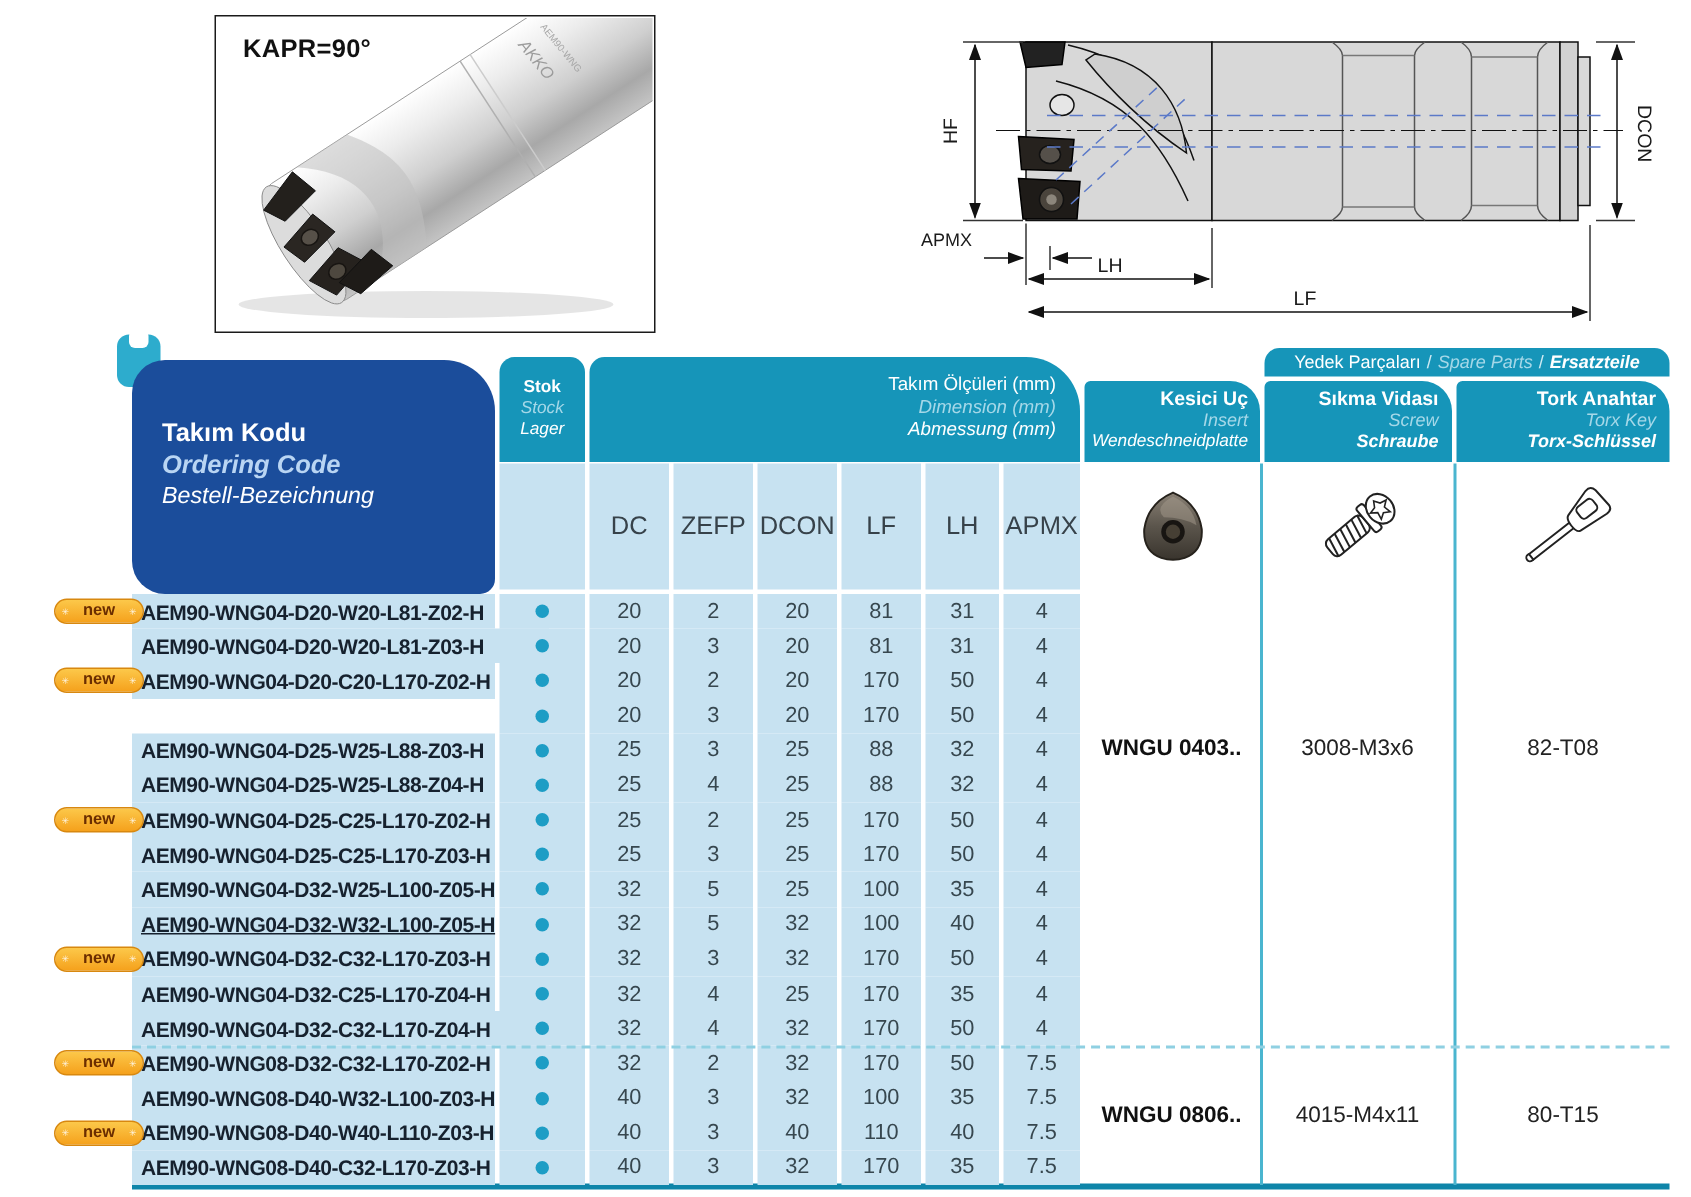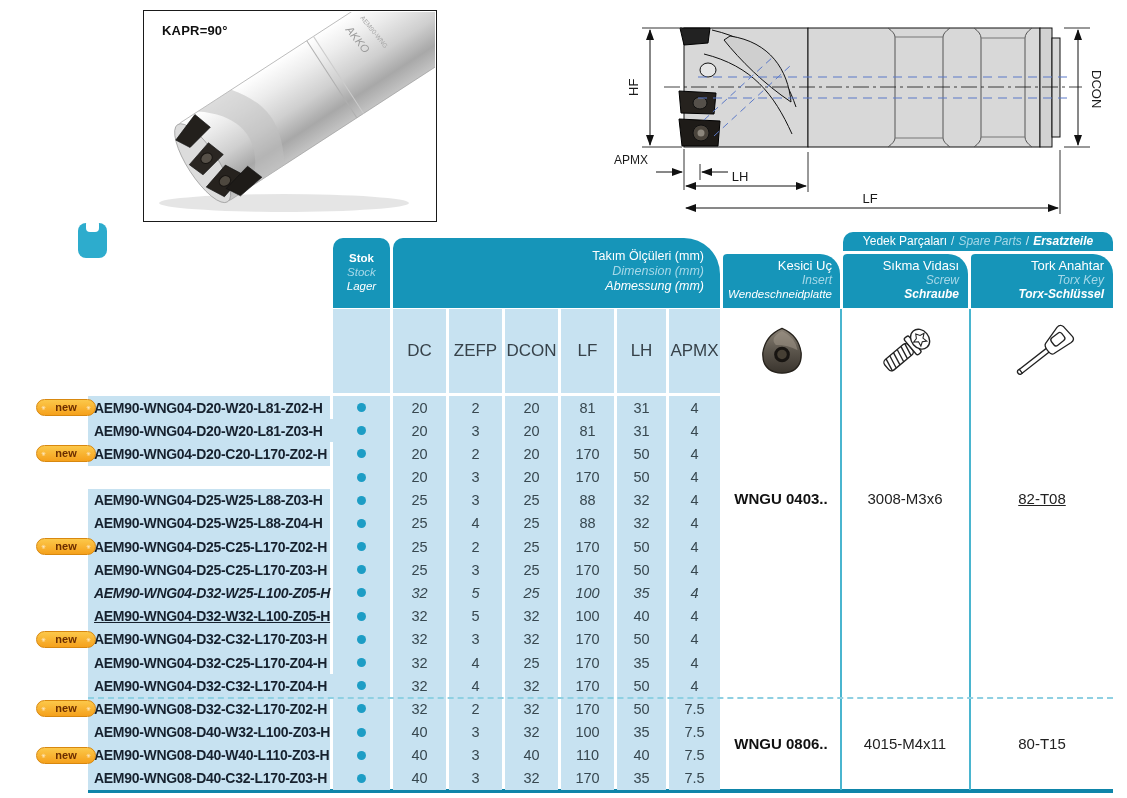--- a/index.html
+++ b/index.html
@@ -2,21 +2,21 @@
 <html><head>
 <meta charset="utf-8">
 <style>
   html,body{margin:0;padding:0;background:#fff;}
   .canvas{position:relative;width:1127px;height:798px;background:#fff;overflow:hidden;
           font-family:"Liberation Sans",sans-serif;}
 
   
   .photo-box{position:absolute;left:143px;top:10px;width:294px;height:212px;
              background:#fff;border:1px solid #1a1a1a;box-sizing:border-box;}
-  .kapr{position:absolute;left:18px;top:12px;font-size:13px;font-weight:bold;color:#111;letter-spacing:.2px;}
+  .kapr{position:absolute;left:18px;top:12px;font-size:17px;font-weight:bold;color:#111;letter-spacing:.2px;}
   .photo-box svg{position:absolute;left:0;top:0;}
 
   
   .drawing{position:absolute;left:612px;top:12px;}
   .drawing text{font-family:"Liberation Sans",sans-serif;fill:#1a1a1a;}
 
   
   .bluebox{position:absolute;left:88px;top:240px;width:242px;height:156px;background:#1b4d9b;
            border-radius:22px 34px 10px 22px;z-index:2;box-sizing:border-box;padding:38px 0 0 20px;}
   .bluebox span{display:block;line-height:21px;}
@@ -41,21 +41,21 @@
   .h-band{left:843px;top:232px;width:270px;height:19px;border-radius:10px 10px 0 0;
           text-align:center;font-size:12px;line-height:19px;}
   .h-band span{display:inline;}
   .h-band .sep{margin:0 4px;color:#cfeaf3;}
   .h-kesici{left:723px;top:254px;width:117px;height:54px;border-radius:4px 20px 0 0;
             text-align:right;padding:5px 8px 0 0;font-size:12px;line-height:14px;}
   .h-screw{left:843px;top:254px;width:125px;height:54px;border-radius:4px 20px 0 0;
            text-align:right;padding:5px 9px 0 0;font-size:12px;line-height:14px;}
   .h-torx{left:971px;top:254px;width:142px;height:54px;border-radius:4px 20px 0 0;
           text-align:right;padding:5px 9px 0 0;font-size:12px;line-height:14px;}
-  .h-kesici .t1,.h-screw .t1,.h-torx .t1{font-weight:normal;font-size:13px;}
+  .h-kesici .t1,.h-screw .t1,.h-torx .t1{font-weight:bold;font-size:13px;}
 
   
   .shc{position:absolute;top:309px;height:84px;background:#c7e2f1;display:flex;
        align-items:center;justify-content:center;font-size:17px;color:#37424a;}
   .icon-cell{position:absolute;top:309px;height:84px;display:flex;align-items:center;justify-content:center;}
 
   
   #rows{position:absolute;left:88px;top:396px;width:1025px;height:394px;z-index:2;}
   .trow{position:absolute;left:0;width:1025px;}
   .tc{position:absolute;top:0;height:100%;background:#c7e2f1;display:flex;align-items:center;justify-content:center;}
@@ -178,20 +178,25 @@
 
     <line x1="448" y1="138" x2="448" y2="202" stroke="#333"></line>
     <line x1="74" y1="196" x2="446" y2="196" stroke="#111" marker-start="url(#arr)" marker-end="url(#arr)"></line>
     <text x="258" y="191" font-size="13" text-anchor="middle">LF</text>
   </svg>
 
   <div class="bookmark">
       <span class="notch"></span>
     </div>
 
+  <div class="bluebox">
+    <span class="l1">Takım Kodu</span>
+    <span class="l2">Ordering Code</span>
+    <span class="l3">Bestell-Bezeichnung</span>
+  </div>
 
   <div class="hdr h-stok">
     <span class="w b">Stok</span>
     <span class="sub">Stock</span>
     <span class="w it">Lager</span>
   </div>
 
   <div class="hdr h-dims">
     <span class="w">Takım Ölçüleri (mm)</span>
     <span class="sub">Dimension (mm)</span>
@@ -377,21 +382,21 @@
         <div class="tc" style="left: 245px; width: 57px;">
           <span class="dot"></span>
         </div>
         <div class="tc num" style="left: 305px; width: 53px;">25</div>
         <div class="tc num" style="left: 361px; width: 53px;">3</div>
         <div class="tc num" style="left: 417px; width: 53px;">25</div>
         <div class="tc num" style="left: 473px; width: 53px;">170</div>
         <div class="tc num" style="left: 529px; width: 49px;">50</div>
         <div class="tc num" style="left: 581px; width: 51px;">4</div>
       </div>
-      <div class="trow" style="top: 185.408px; height: 23.176px; font-style: italic;">
+      <div class="trow" style="top: 185.408px; height: 23.176px;">
         <div class="tc code" style="left: 0px; width: 242px;">AEM90-WNG04-D32-W25-L100-Z05-H</div>
         <div class="tc" style="left: 245px; width: 57px;">
           <span class="dot"></span>
         </div>
         <div class="tc num" style="left: 305px; width: 53px;">32</div>
         <div class="tc num" style="left: 361px; width: 53px;">5</div>
         <div class="tc num" style="left: 417px; width: 53px;">25</div>
         <div class="tc num" style="left: 473px; width: 53px;">100</div>
         <div class="tc num" style="left: 529px; width: 49px;">35</div>
         <div class="tc num" style="left: 581px; width: 51px;">4</div>
@@ -507,21 +512,21 @@
         <div class="tc num" style="left: 529px; width: 49px;">35</div>
         <div class="tc num" style="left: 581px; width: 51px;">7.5</div>
       </div>
       <div class="gc" style="left: 635px; top: 0px; width: 116px; height: 301.288px;">
         <span class="bold" style="position: absolute; top: 92px; left: 0px; right: 0px;">WNGU 0403..</span>
       </div>
       <div class="gc" style="left: 754px; top: 0px; width: 126px; height: 301.288px;">
         <span style="position: absolute; top: 92px; left: 0px; right: 0px;">3008-M3x6</span>
       </div>
       <div class="gc" style="left: 883px; top: 0px; width: 142px; height: 301.288px;">
-        <span style="position: absolute; top: 92px; left: 0px; right: 0px; text-decoration: underline;">82-T08</span>
+        <span style="position: absolute; top: 92px; left: 0px; right: 0px;">82-T08</span>
       </div>
       <div class="gc" style="left: 635px; top: 301.288px; width: 116px; height: 92.704px;">
         <span class="bold">WNGU 0806..</span>
       </div>
       <div class="gc" style="left: 754px; top: 301.288px; width: 126px; height: 92.704px;">
         <span>4015-M4x11</span>
       </div>
       <div class="gc" style="left: 883px; top: 301.288px; width: 142px; height: 92.704px;">
         <span>80-T15</span>
       </div>

